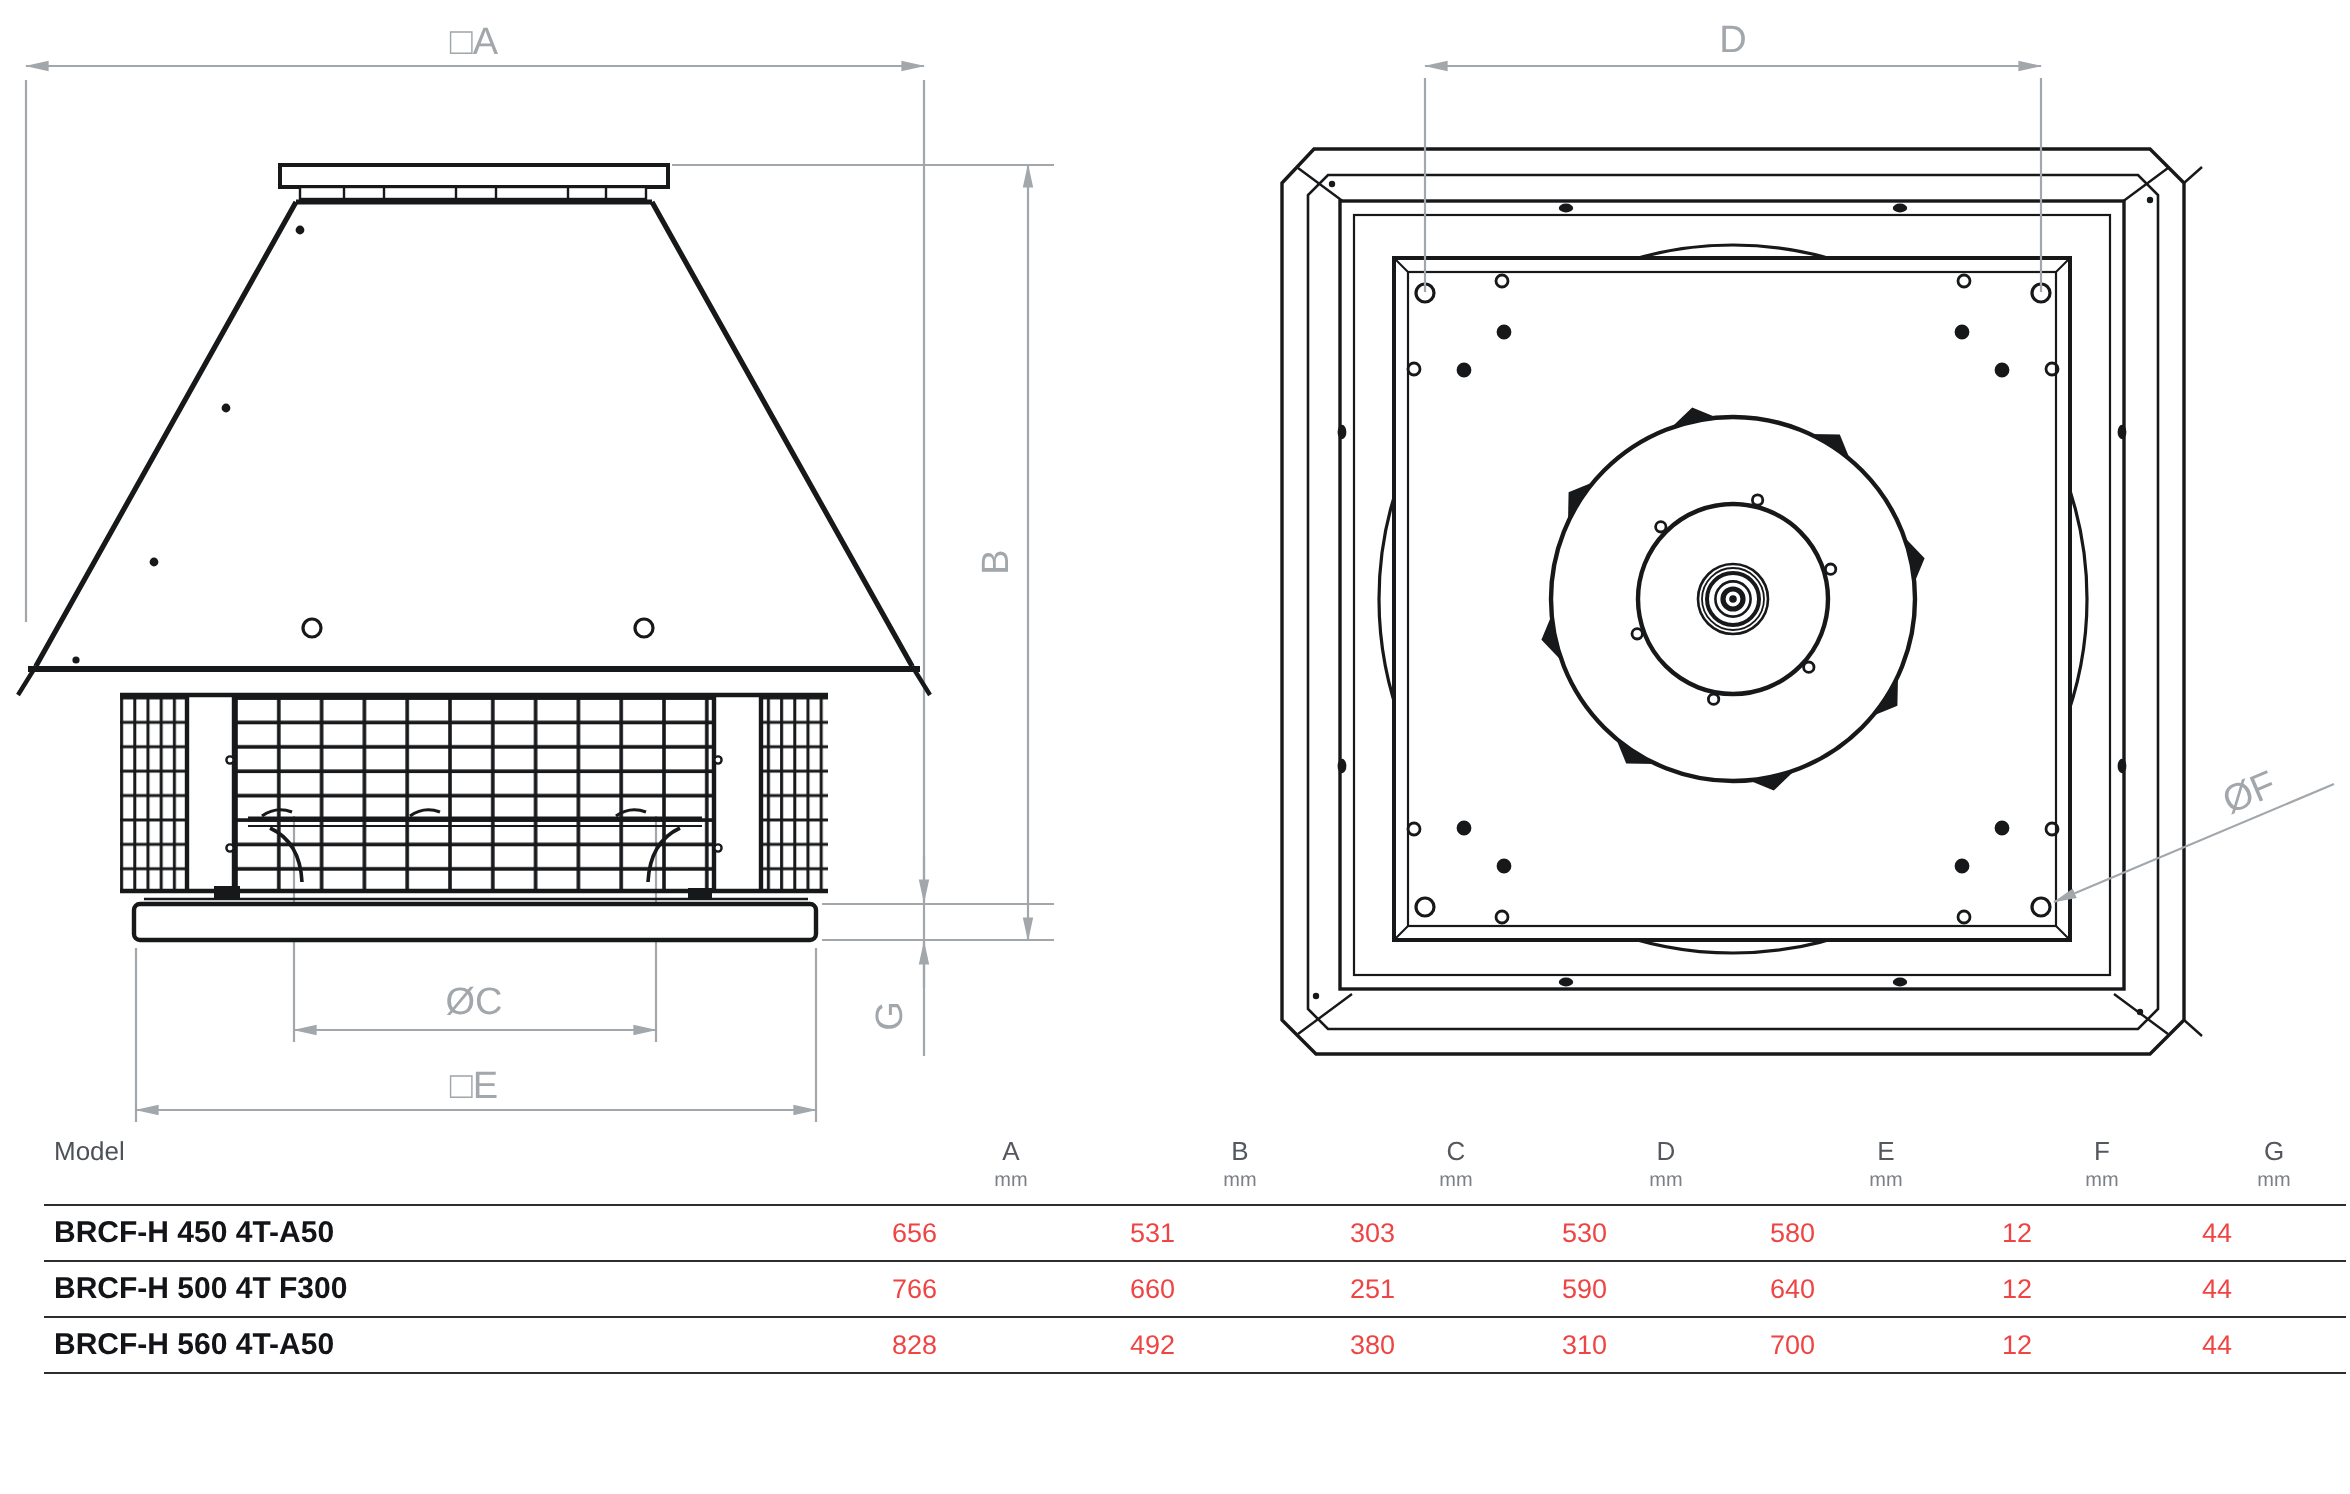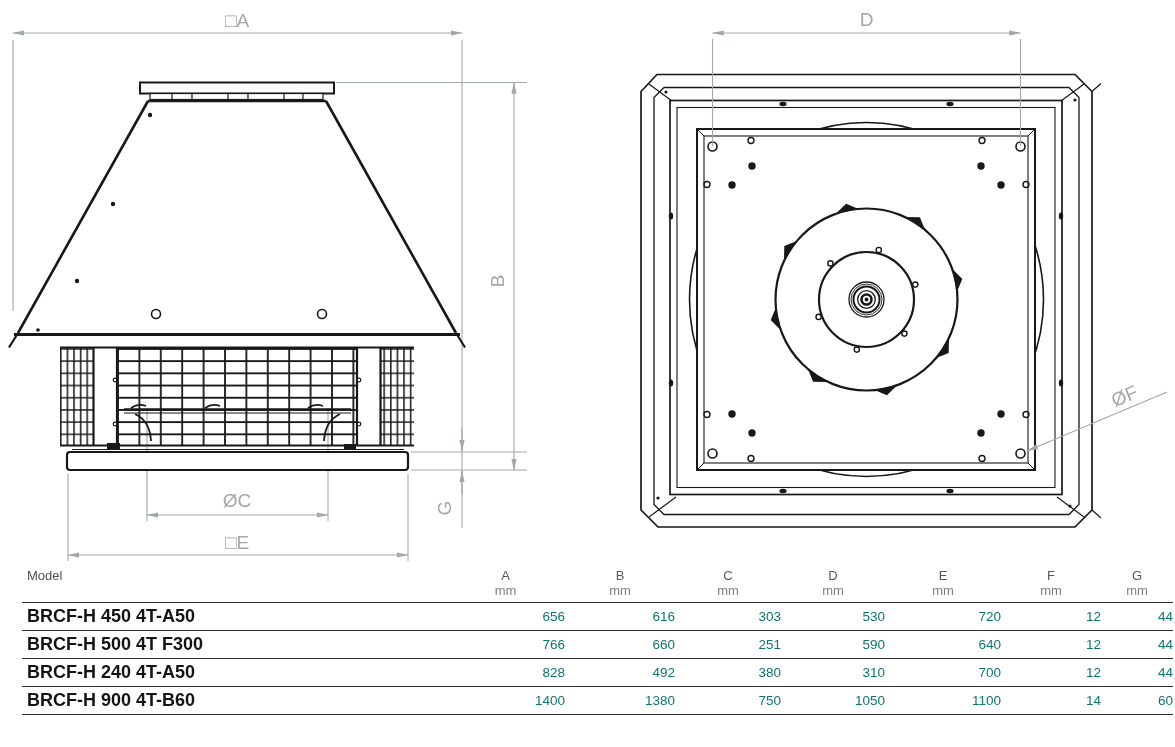--- a/index.html
+++ b/index.html
@@ -7,23 +7,23 @@
          font-family:"Liberation Sans","DejaVu Sans",sans-serif;}
   .drawing-svg{position:absolute;left:0;top:0;}
   .dim-text{font-family:"Liberation Sans","DejaVu Sans",sans-serif;font-size:19px;fill:#a2a7ac;}
   .spec-table{position:absolute;left:22px;top:566px;width:1151px;}
   table{border-collapse:collapse;table-layout:fixed;width:1151px;}
   col.c-model{width:424px;} col.c-a{width:119px;} col.c-b{width:110px;} col.c-c{width:106px;}
   col.c-d{width:104px;} col.c-e{width:116px;} col.c-f{width:100px;} col.c-g{width:72px;}
   thead th{height:34px;vertical-align:top;padding:2px 0 0 0;border-bottom:1.4px solid #2c2d30;font-weight:normal;}
   th.model-h{text-align:left;padding-left:5px;font-size:13px;color:#4e5257;}
   .col-lbl{font-size:13px;color:#54585e;line-height:15px;text-align:center;}
-  .col-unit{font-size:13px;color:#7c8086;line-height:15px;text-align:center;}
-  tbody td{height:27px;border-bottom:1.4px solid #2c2d30;font-size:13.5px;color:#0f766e;text-align:right;padding:0;}
-  tbody td.model-c{text-align:left;padding-left:5px;font-weight:700;font-size:18px;color:#121418;}
+  .col-unit{font-size:10px;color:#7c8086;line-height:15px;text-align:center;}
+  tbody td{height:27px;border-bottom:1.4px solid #2c2d30;font-size:13.5px;color:#ef4444;text-align:left;padding:0;}
+  tbody td.model-c{text-align:left;padding-left:5px;font-weight:700;font-size:15px;color:#121418;}
 </style>
 </head>
 <body>
 
 <div class="sheet">
 
 <svg class="drawing-svg" width="1175" height="566" viewBox="0 0 1175 566">
   <defs>
     <marker id="ar" markerUnits="userSpaceOnUse" markerWidth="12" markerHeight="7" viewBox="0 0 12 7" refX="11.3" refY="3.5" orient="auto-start-reverse">
       <polygon points="0,0.9 12,3.5 0,6.1" fill="#a2a7ac"></polygon>
@@ -262,54 +262,44 @@
         <th>
           <div class="col-lbl">G</div>
           <div class="col-unit">mm</div>
         </th>
       </tr>
     </thead>
     <tbody>
       <tr>
         <td class="model-c">BRCF-H 450 4T-A50</td>
         <td>656</td>
-        <td>616</td>
+        <td>531</td>
         <td>303</td>
         <td>530</td>
-        <td>720</td>
+        <td>580</td>
         <td>12</td>
         <td>44</td>
       </tr>
       <tr>
         <td class="model-c">BRCF-H 500 4T F300</td>
         <td>766</td>
         <td>660</td>
         <td>251</td>
         <td>590</td>
         <td>640</td>
         <td>12</td>
         <td>44</td>
       </tr>
       <tr>
-        <td class="model-c">BRCF-H 240 4T-A50</td>
+        <td class="model-c">BRCF-H 560 4T-A50</td>
         <td>828</td>
         <td>492</td>
         <td>380</td>
         <td>310</td>
         <td>700</td>
         <td>12</td>
         <td>44</td>
       </tr>
-      <tr>
-        <td class="model-c">BRCF-H 900 4T-B60</td>
-        <td>1400</td>
-        <td>1380</td>
-        <td>750</td>
-        <td>1050</td>
-        <td>1100</td>
-        <td>14</td>
-        <td>60</td>
-      </tr>
     </tbody>
   </table>
 </div>
 
 </div>
 
 </body></html>

